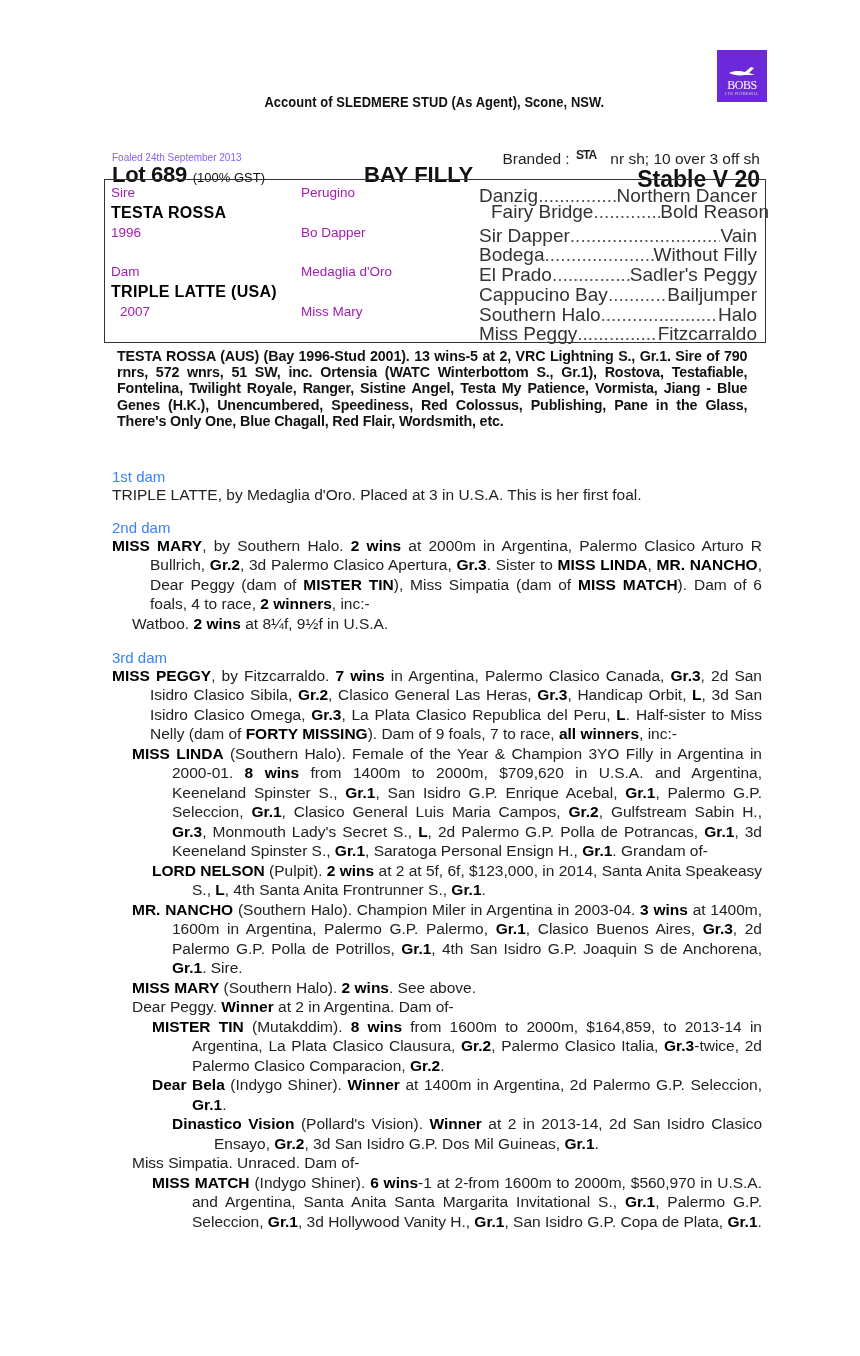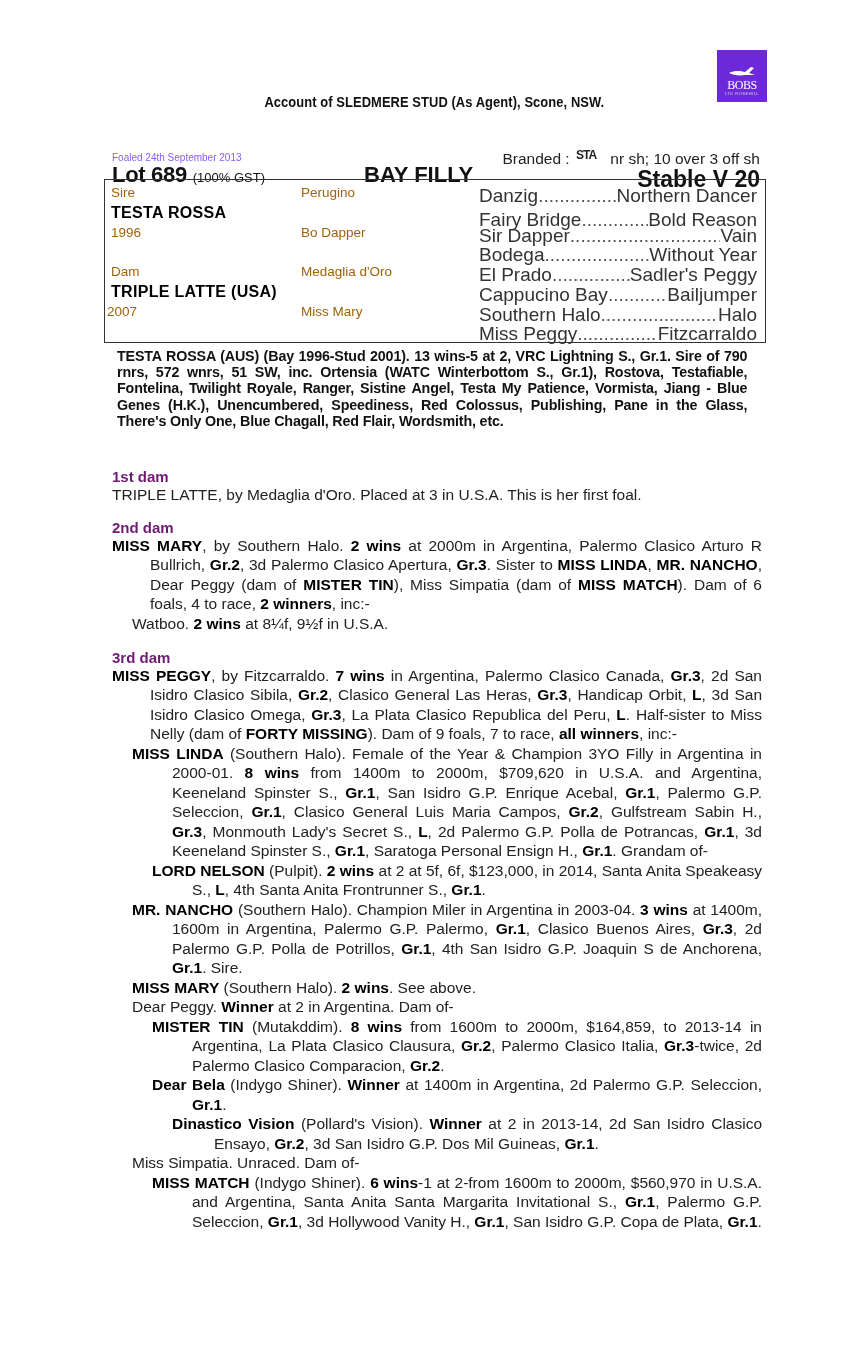--- a/index.html
+++ b/index.html
@@ -14,29 +14,29 @@
              font-family:"Liberation Sans", sans-serif; font-weight:bold; font-size:15px; transform:scaleX(0.86); transform-origin:430px 0; letter-spacing:0.1px; }
   .lotline { position:absolute; top:115px; left:112px; width:648px; height:30px;margin-top:47px; }
   .lot { position:absolute; left:0; top:0; font-weight:900; font-size:22px; letter-spacing:-0.3px; }
   .lot .gst { font-weight:normal; font-size:13px; letter-spacing:0; }
   .sex { position:absolute; left:252px; top:0; font-weight:900; font-size:22px; }
   .stable { position:absolute; right:0; top:4px; font-weight:700; font-size:23px; }
   .foaled { position:absolute; top:152px; left:112px; font-size:10px; color:#8b5cf6; }
   .brand-line { position:absolute; top:150px; right:100px; font-size:15.5px; color:#222; }
   .brand-mark { display:inline-block; font-size:12px; font-weight:bold; position:relative; top:-5px; margin:0 10px 0 2px; letter-spacing:-1px; }
   .ped { position:absolute; left:104px; top:179px; width:662px; height:164px; border:1.5px solid #333; box-sizing:border-box; }
-  .ped .cell { position:absolute; font-size:13.5px; color:#a16207; white-space:nowrap; }
+  .ped .cell { position:absolute; font-size:13.5px; color:#a21caf; white-space:nowrap; }
   .ped .big { font-weight:900; font-size:16px; color:#000; letter-spacing:0.3px; }
   .ped .gp { position:absolute; left:374px; width:278px; font-size:19px; color:#333; display:flex; white-space:nowrap; }
   .ped .gp .dots { flex:1; overflow:hidden; color:#555; letter-spacing:0px; }
   .ped .gp .dots::before { content:"................................................................................................................"; }
   .sire-summary { position:absolute; left:117px; top:348px; width:640px; font-weight:900; font-size:14.5px; line-height:16.2px; text-align:justify;
                   letter-spacing:-0.15px; transform:scaleX(0.985); transform-origin:0 0; }
   .section { position:absolute; left:112px; width:650px; font-size:15.5px; line-height:19.5px; color:#222; }
-  .sh { font-weight:700; font-size:15px; color:#701a75; }
+  .sh { font-weight:400; font-size:15px; color:#3b82f6; }
   .b { font-weight:900; color:#000; }
   .p { text-align:justify; }
   .p.l1 { padding-left:42px; text-indent:-22px; }
   .p.l0b { padding-left:38px; text-indent:-38px; }
   .p.l1c { padding-left:60px; text-indent:-40px; }
   .p.l2c { padding-left:80px; text-indent:-40px; }
   .p.l3c { padding-left:102px; text-indent:-42px; }
 </style>
 </head>
 <body>
@@ -69,43 +69,43 @@
 
 <div class="ped">
   <div class="cell" style="left:6px;top:5px;">Sire</div>
   <div class="cell big" style="left:6px;top:24px;">TESTA ROSSA</div>
   <div class="cell" style="left:6px;top:45px;">1996</div>
   <div class="cell" style="left:196px;top:5px;">Perugino</div>
   <div class="cell" style="left:196px;top:45px;">Bo Dapper</div>
 
   <div class="cell" style="left:6px;top:84px;">Dam</div>
   <div class="cell big" style="left:6px;top:103px;">TRIPLE LATTE (USA)</div>
-  <div class="cell" style="left:2px;top:124px;">2007</div>
+  <div class="cell" style="left:15px;top:124px;">2007</div>
   <div class="cell" style="left:196px;top:84px;">Medaglia d'Oro</div>
   <div class="cell" style="left:196px;top:124px;">Miss Mary</div>
 
   <div class="gp" style="top:5px;">
       <span>Danzig</span>
       <span class="dots"></span>
       <span>Northern Dancer</span>
     </div>
-  <div class="gp" style="top:29px;">
+  <div class="gp" style="top:21px;margin-left:12px;">
       <span>Fairy Bridge</span>
       <span class="dots"></span>
       <span>Bold Reason</span>
     </div>
   <div class="gp" style="top:45px;">
       <span>Sir Dapper</span>
       <span class="dots"></span>
       <span>Vain</span>
     </div>
   <div class="gp" style="top:64px;">
       <span>Bodega</span>
       <span class="dots"></span>
-      <span>Without Year</span>
+      <span>Without Filly</span>
     </div>
   <div class="gp" style="top:84px;">
       <span>El Prado</span>
       <span class="dots"></span>
       <span>Sadler's Peggy</span>
     </div>
   <div class="gp" style="top:104px;">
       <span>Cappucino Bay</span>
       <span class="dots"></span>
       <span>Bailjumper</span>

